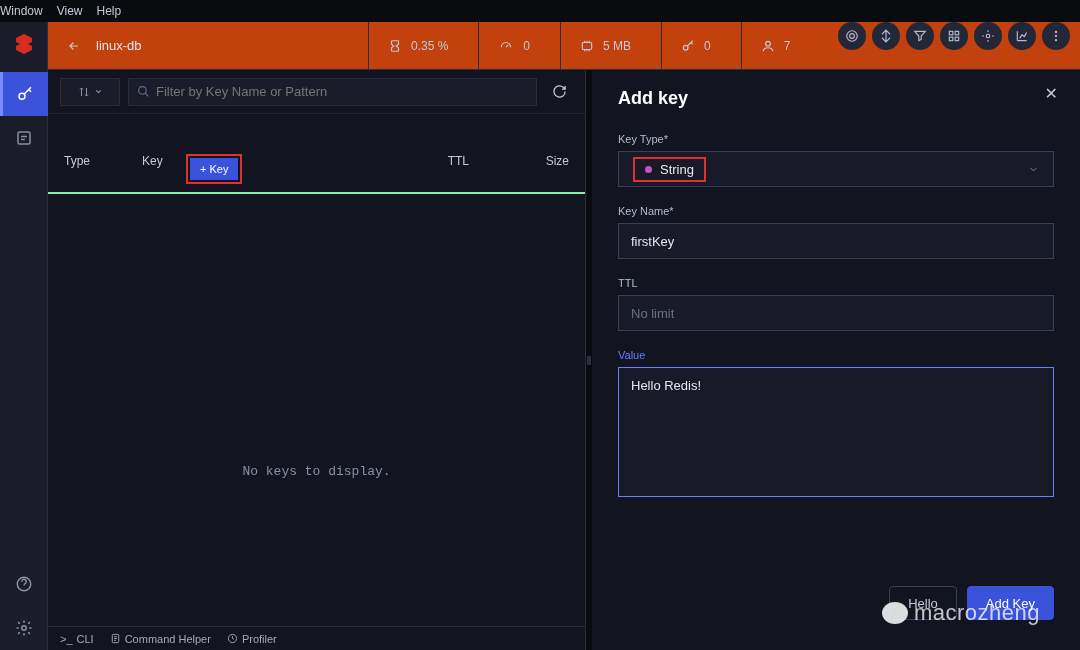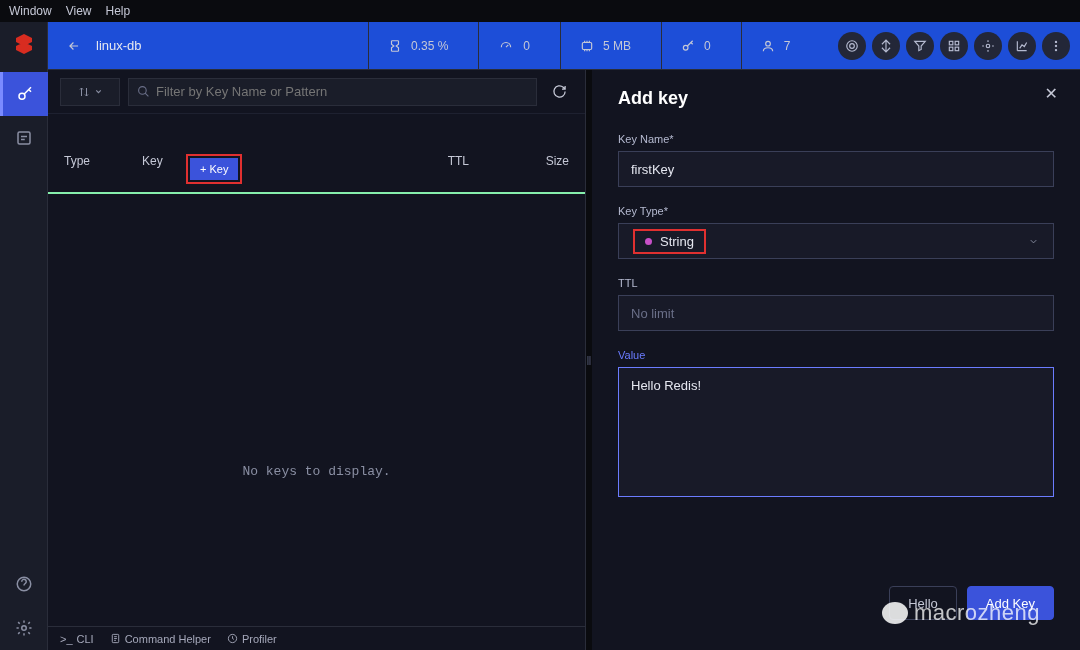--- a/index.html
+++ b/index.html
@@ -1,26 +1,26 @@
 <!DOCTYPE html>
 <html><head>
 <meta charset="utf-8">
 <style>
 * { box-sizing: border-box; margin: 0; padding: 0; font-family: -apple-system, BlinkMacSystemFont, "Segoe UI", Arial, sans-serif; }
 body { width: 1080px; height: 650px; background: #0a0b0f; color: #c5c8d6; overflow: hidden; font-size: 13px; }
-.menubar { height: 22px; background: #0a0b0f; display: flex; align-items: center; padding: 0 9px; font-size: 12px; gap: 14px; }
+.menubar { height: 22px; background: #0a0b0f; display: flex; align-items: center; padding: 0 0; font-size: 12px; gap: 14px; }
 .menubar span { cursor: pointer; }
 .app-body { display: flex; height: 628px; }
 .far-left { width: 48px; background: #1a1d29; display: flex; flex-direction: column; align-items: center; padding-top: 4px; border-right: 1px solid #2a2d3a; }
 .far-left .logo { width: 36px; height: 36px; display: flex; align-items: center; justify-content: center; margin-bottom: 10px; color: #d82c20; }
 .far-left .nav-item { width: 48px; height: 44px; display: flex; align-items: center; justify-content: center; cursor: pointer; color: #8a8fa3; }
 .far-left .nav-item.active { background: #3b53db; color: #fff; border-left: 3px solid #7a8bff; }
 .far-left .spacer { flex: 1; }
 .main-area { flex: 1; display: flex; flex-direction: column; }
-.topbar { height: 48px; background: #1d4ed8; display: flex; align-items: center; border-bottom: 1px solid #2a2d3a; }
+.topbar { height: 48px; background: #c2410c; display: flex; border-bottom: 1px solid #2a2d3a; }
 .topbar .back-sec { width: 320px; display: flex; align-items: center; padding-left: 16px; gap: 12px; }
 .topbar .back-arrow { cursor: pointer; color: #c5c8d6; }
 .topbar .dbname { color: #e5e7f0; }
 .topbar .stats { display: flex; height: 100%; gap: 12px; }
 .topbar .stat { display: flex; align-items: center; gap: 8px; padding: 0 18px; border-left: 1px solid #2a2d3a; color: #c5c8d6; font-size: 12px; }
 .topbar .icon-btns { margin-left: auto; display: flex; gap: 6px; padding: 0 10px; }
 .topbar .icon-btn { width: 28px; height: 28px; border-radius: 14px; background: #232738; display: flex; align-items: center; justify-content: center; cursor: pointer; color: #b5bad0; }
 .content { flex: 1; display: flex; }
 .left-panel { width: 538px; background: #121420; display: flex; flex-direction: column; border-right: 1px solid #2a2d3a; gap: 40px; }
 .filter-row { height: 44px; display: flex; align-items: center; padding: 0 12px; gap: 8px; border-bottom: 1px solid #1e2130; }
@@ -250,40 +250,40 @@
         </div>
       </div>
 
       <div class="divider">‖</div>
 
       <div class="right-panel">
         <div class="close-btn">✕</div>
         <h2 class="panel-title">Add key</h2>
 
         <div class="field-group">
-          <label class="field-label">Key Name*</label>
-          <input class="text-input" value="firstKey" style="">
-        </div>
-
-        <div class="field-group">
           <label class="field-label">Key Type*</label>
           <div class="dropdown">
             <span class="red-box2" style="padding:3px 10px; display:flex; align-items:center;">
               <span class="bullet"></span>
               <span class="dd-text">String</span>
             </span>
             <span class="chev">
               <svg width="11" height="11" viewBox="0 0 24 24" fill="none" stroke="currentColor" stroke-width="2">
                   <path d="M6 9l6 6 6-6"></path>
                 </svg>
             </span>
           </div>
         </div>
 
         <div class="field-group">
+          <label class="field-label">Key Name*</label>
+          <input class="text-input" value="firstKey" style="">
+        </div>
+
+        <div class="field-group">
           <label class="field-label">TTL</label>
           <input class="text-input" placeholder="No limit" style="">
         </div>
 
         <div class="field-group">
           <label class="field-label focused">Value</label>
           <textarea class="textarea" style="">Hello Redis!</textarea>
         </div>
 
         <div class="bottom-actions">

